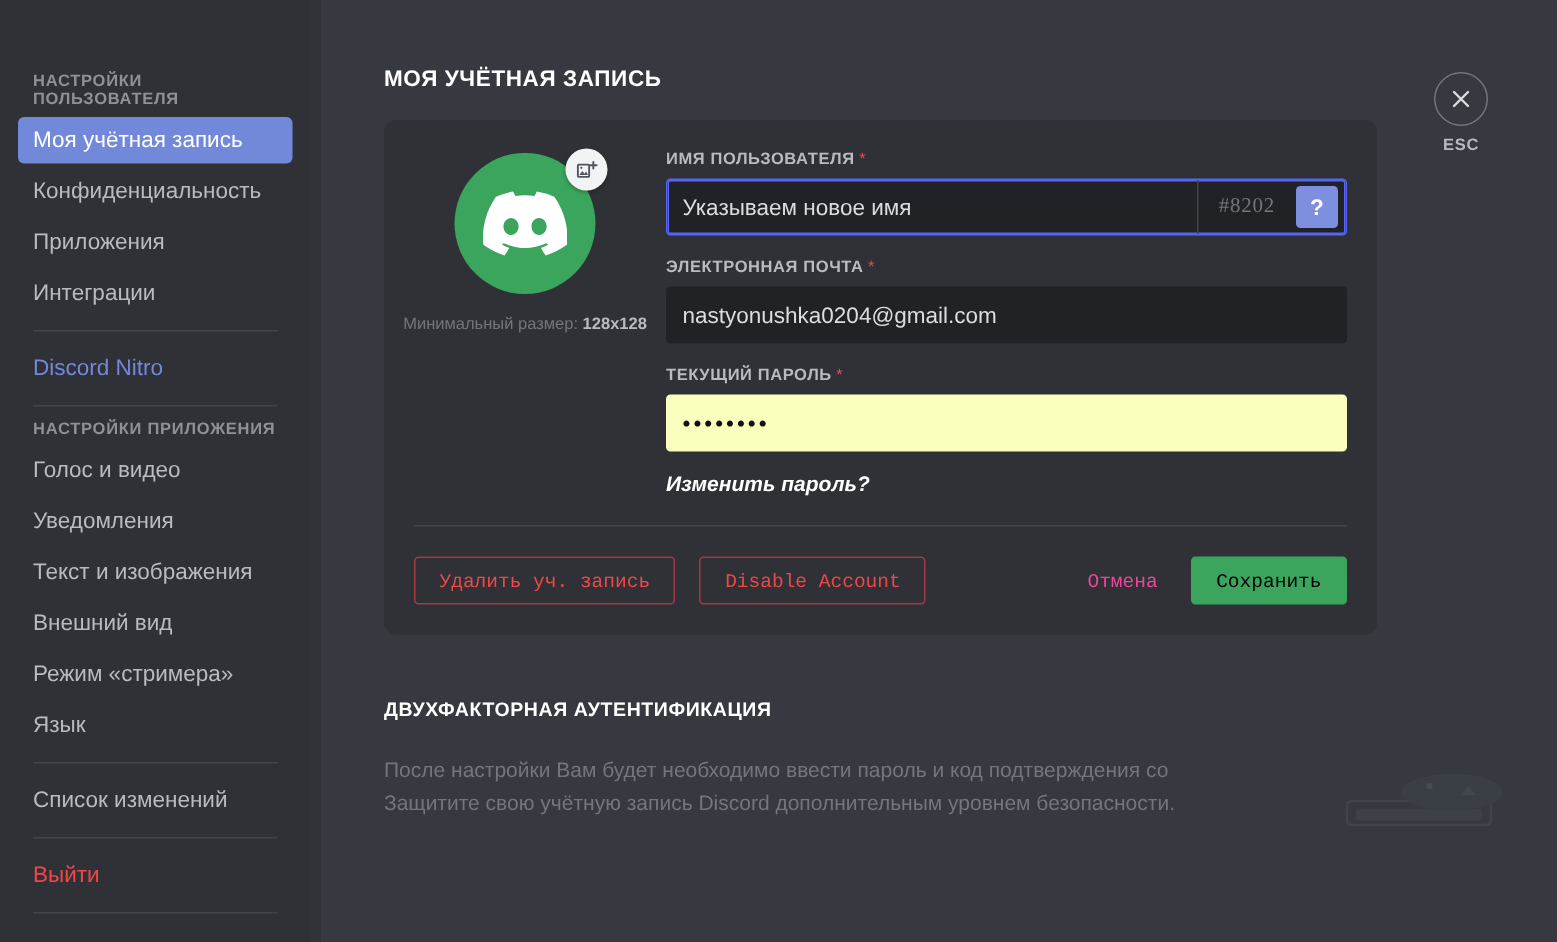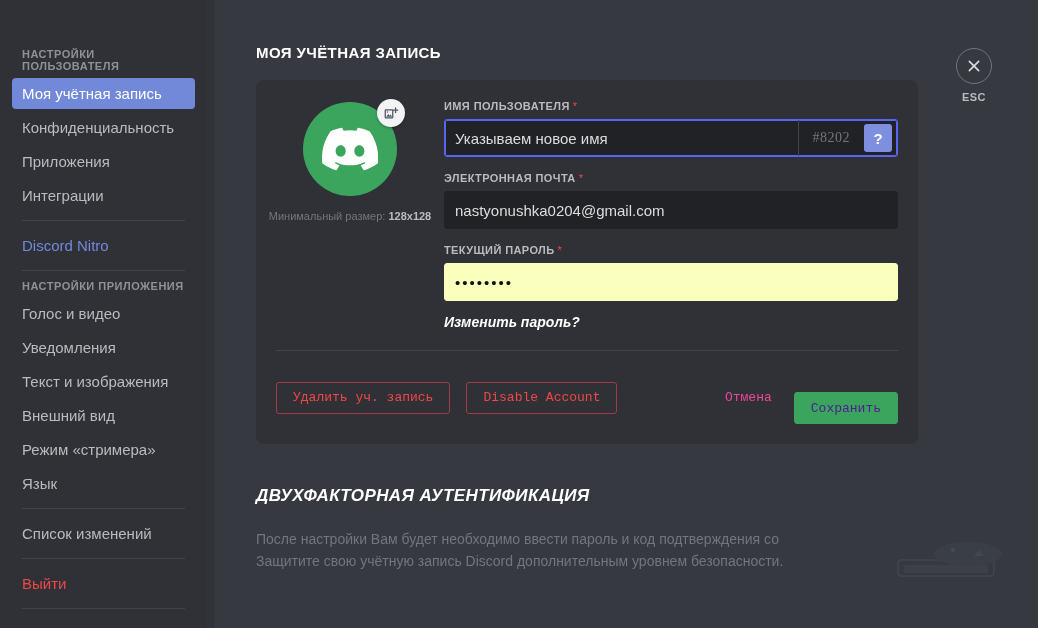--- a/index.html
+++ b/index.html
@@ -125,28 +125,28 @@
   .btn{
     font-family:Liberation Mono, monospace;font-size:13px;
     border-radius:3px;cursor:pointer;padding:0 16px;height:32px;
     display:inline-flex;align-items:center;justify-content:center;
     box-sizing:border-box;white-space:nowrap;
   }
   .btn-danger-outline{
     background:transparent;border:1px solid #a33b46;color:#f04747;
   }
   .btn-link{background:transparent;border:0;color:#ec4899;font-weight:500;padding:0 6px;}
-  .btn-green{background:#3ba55d;border:1px solid #3ba55d;color:#4c1d95;font-weight:500;margin-top:21px;}
+  .btn-green{background:#3ba55d;border:1px solid #3ba55d;color:#000000;font-weight:500;}
   .spacer{flex:1;}
 
   
   .twofa{margin-top:42px;position:relative;}
   .twofa-title{
-    font-size:17px;font-weight:bold;color:#ffffff;
-    letter-spacing:.4px;text-transform:uppercase;margin-bottom:22px;font-style:italic;
+    font-size:13px;font-weight:bold;color:#ffffff;
+    letter-spacing:.4px;text-transform:uppercase;margin-bottom:22px;
   }
   .twofa-desc{
     font-size:14px;color:#72767d;line-height:22px;max-width:620px;
   }
 
   
   .deco{
     position:absolute;right:-2px;bottom:-6px;width:150px;height:54px;
     opacity:.22;pointer-events:none;
   }

